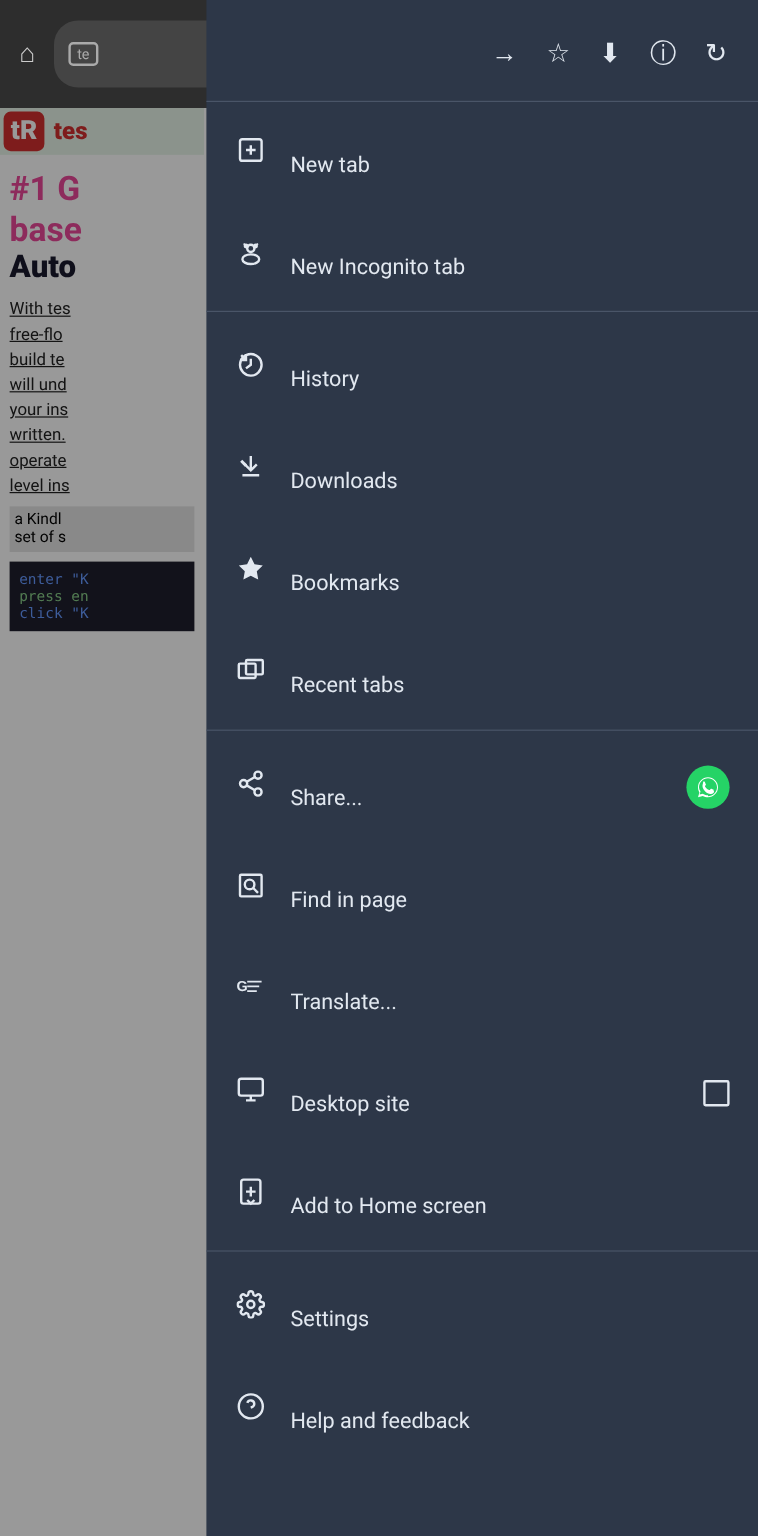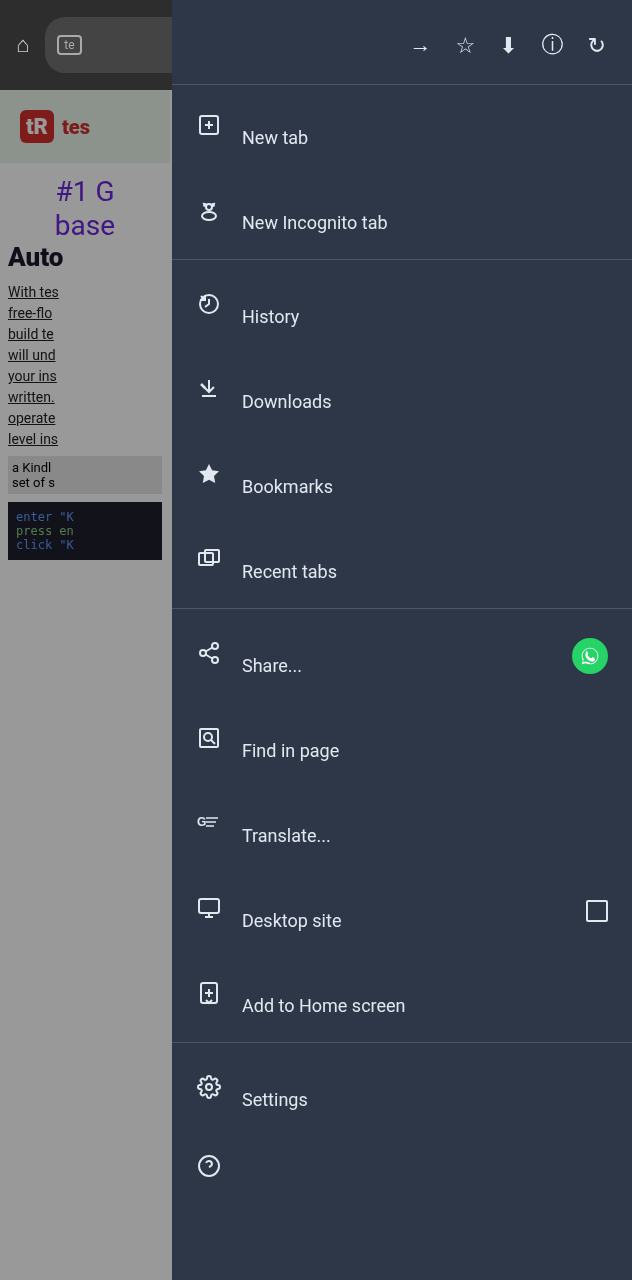--- a/index.html
+++ b/index.html
@@ -53,45 +53,44 @@
       top: 90px;
       left: 0;
       width: 170px;
       height: calc(100% - 90px);
       overflow: hidden;
       z-index: 1;
     }
 
     .brand-logo {
       background: #e8f5e9;
-      padding: 20px;
+      padding: 3px;
     }
 
     .brand-box {
       display: inline-flex;
       align-items: center;
       justify-content: center;
       background: #d32f2f;
       color: #fff;
       font-weight: 900;
       font-size: 22px;
       border-radius: 6px;
       padding: 4px 6px;
     }
 
     .webpage-text {
       padding: 12px 8px;
     }
 
     .webpage-heading {
-      color: #6d28d9;
+      color: #ec4899;
       font-size: 28px;
-      font-weight: 400;
+      font-weight: 700;
       line-height: 1.2;
-      text-align: center;
     }
 
     .webpage-body {
       color: #222;
       font-size: 14px;
       margin-top: 10px;
       line-height: 1.5;
       text-decoration: underline;
     }
 
@@ -389,15 +388,16 @@
   </div>
 
   <div class="menu-item">
     <span class="menu-icon">
       <svg width="24" height="24" viewBox="0 0 24 24" fill="none" stroke="#e2e8f0" stroke-width="2">
         <circle cx="12" cy="12" r="10"></circle>
         <path d="M9.09 9a3 3 0 0 1 5.83 1c0 2-3 3-3 3"></path>
         <line x1="12" y1="17" x2="12.01" y2="17"></line>
       </svg>
     </span>
+    <span class="menu-label">Help and feedback</span>
   </div>
 
 </div>
 
 </body></html>

